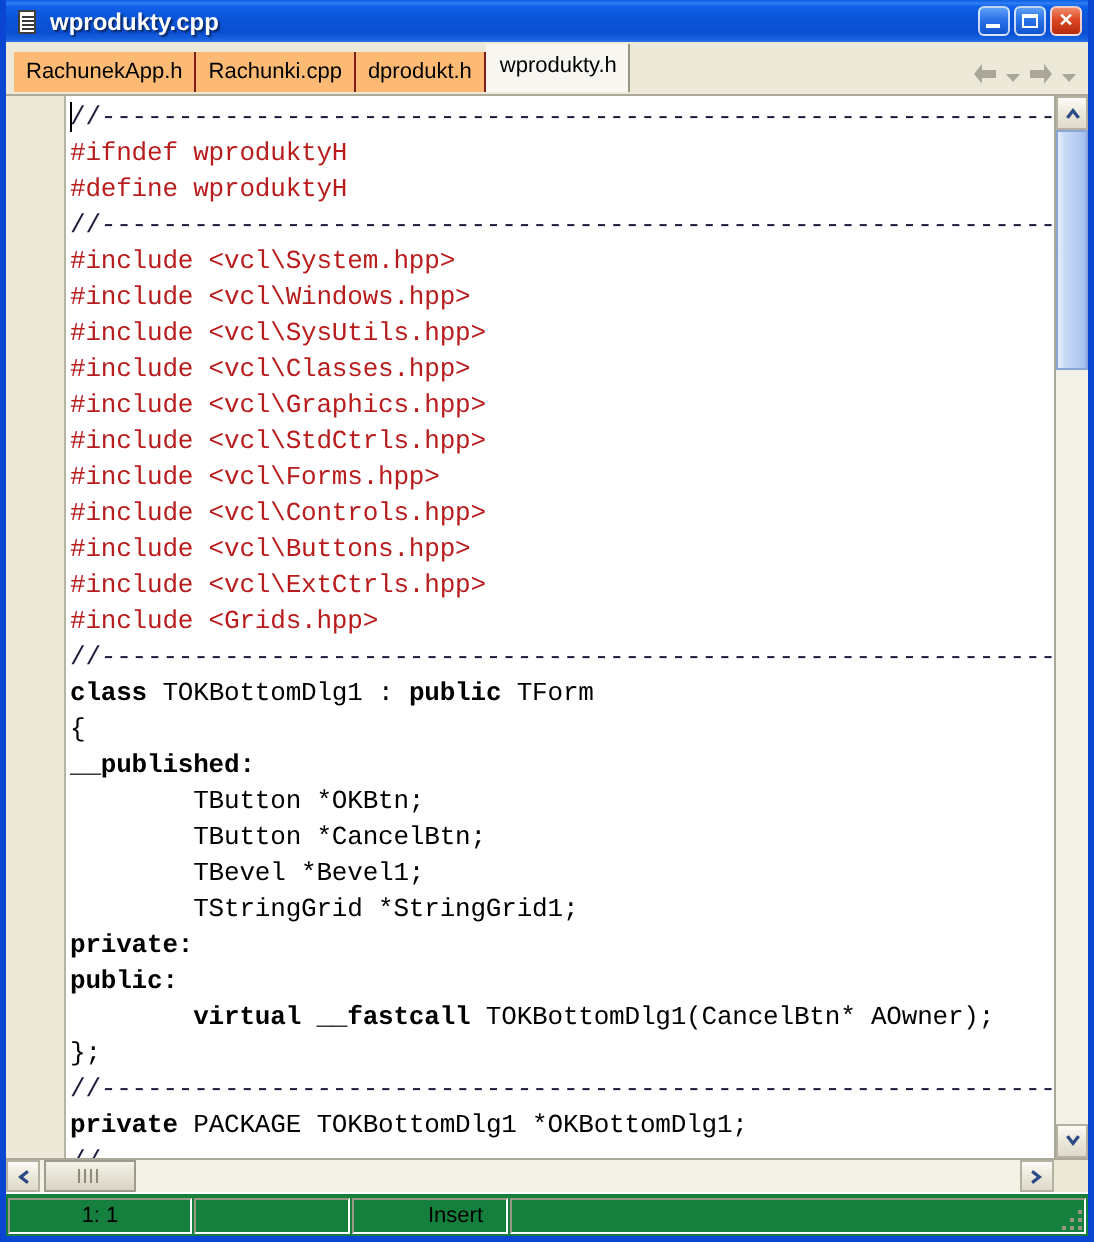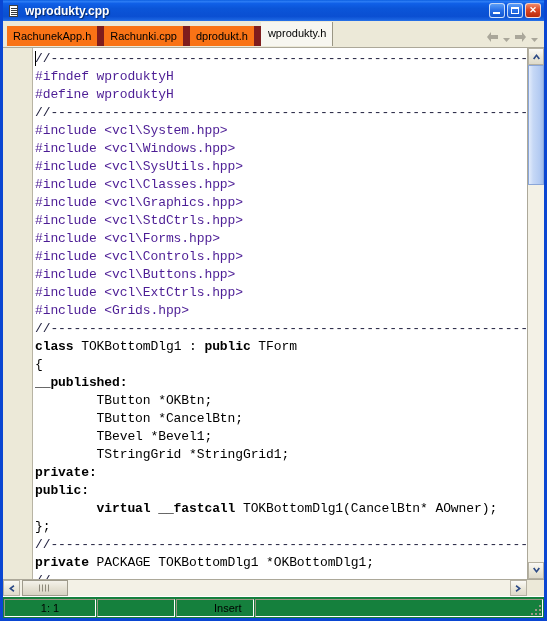--- a/index.html
+++ b/index.html
@@ -142,22 +142,22 @@
     flex: 1 1 auto;
     height: 25px;
     overflow: hidden;
   }
   .tab {
     height: 20px;
     line-height: 20px;
     font-size: 11px;
     color: #000000;
     padding: 0 6px;
-    background: #f97316;
-    border-right: 7px solid #7f1d1d;
+    background: #fdba74;
+    border-right: 1px solid #7f1d1d;
     white-space: nowrap;
     box-sizing: border-box;
     margin-top: 5px;
   }
   .tab.active {
     background: #f7f6f0;
     height: 24px;
     line-height: 22px;
     margin-top: 1px;
     border-right: 1px solid #9a9684;
@@ -220,21 +220,21 @@
   }
   .cline {
     height: 18px;
     line-height: 18px;
     font-family: "Liberation Mono", monospace;
     font-size: 13px;
     white-space: pre;
     color: #000000;
     letter-spacing: -0.1px;
   }
-  .tok-pp   { color: #4c1d95; }
+  .tok-pp   { color: #b91c1c; }
   .tok-cmt  { color: #1b1b3a; }
   .tok-kw   { color: #000000; font-weight: bold; }
   .tok-plain{ color: #000000; }
   .caret {
     position: absolute;
     left: 2px;
     top: 3px;
     width: 1px;
     height: 15px;
     background: #000000;

